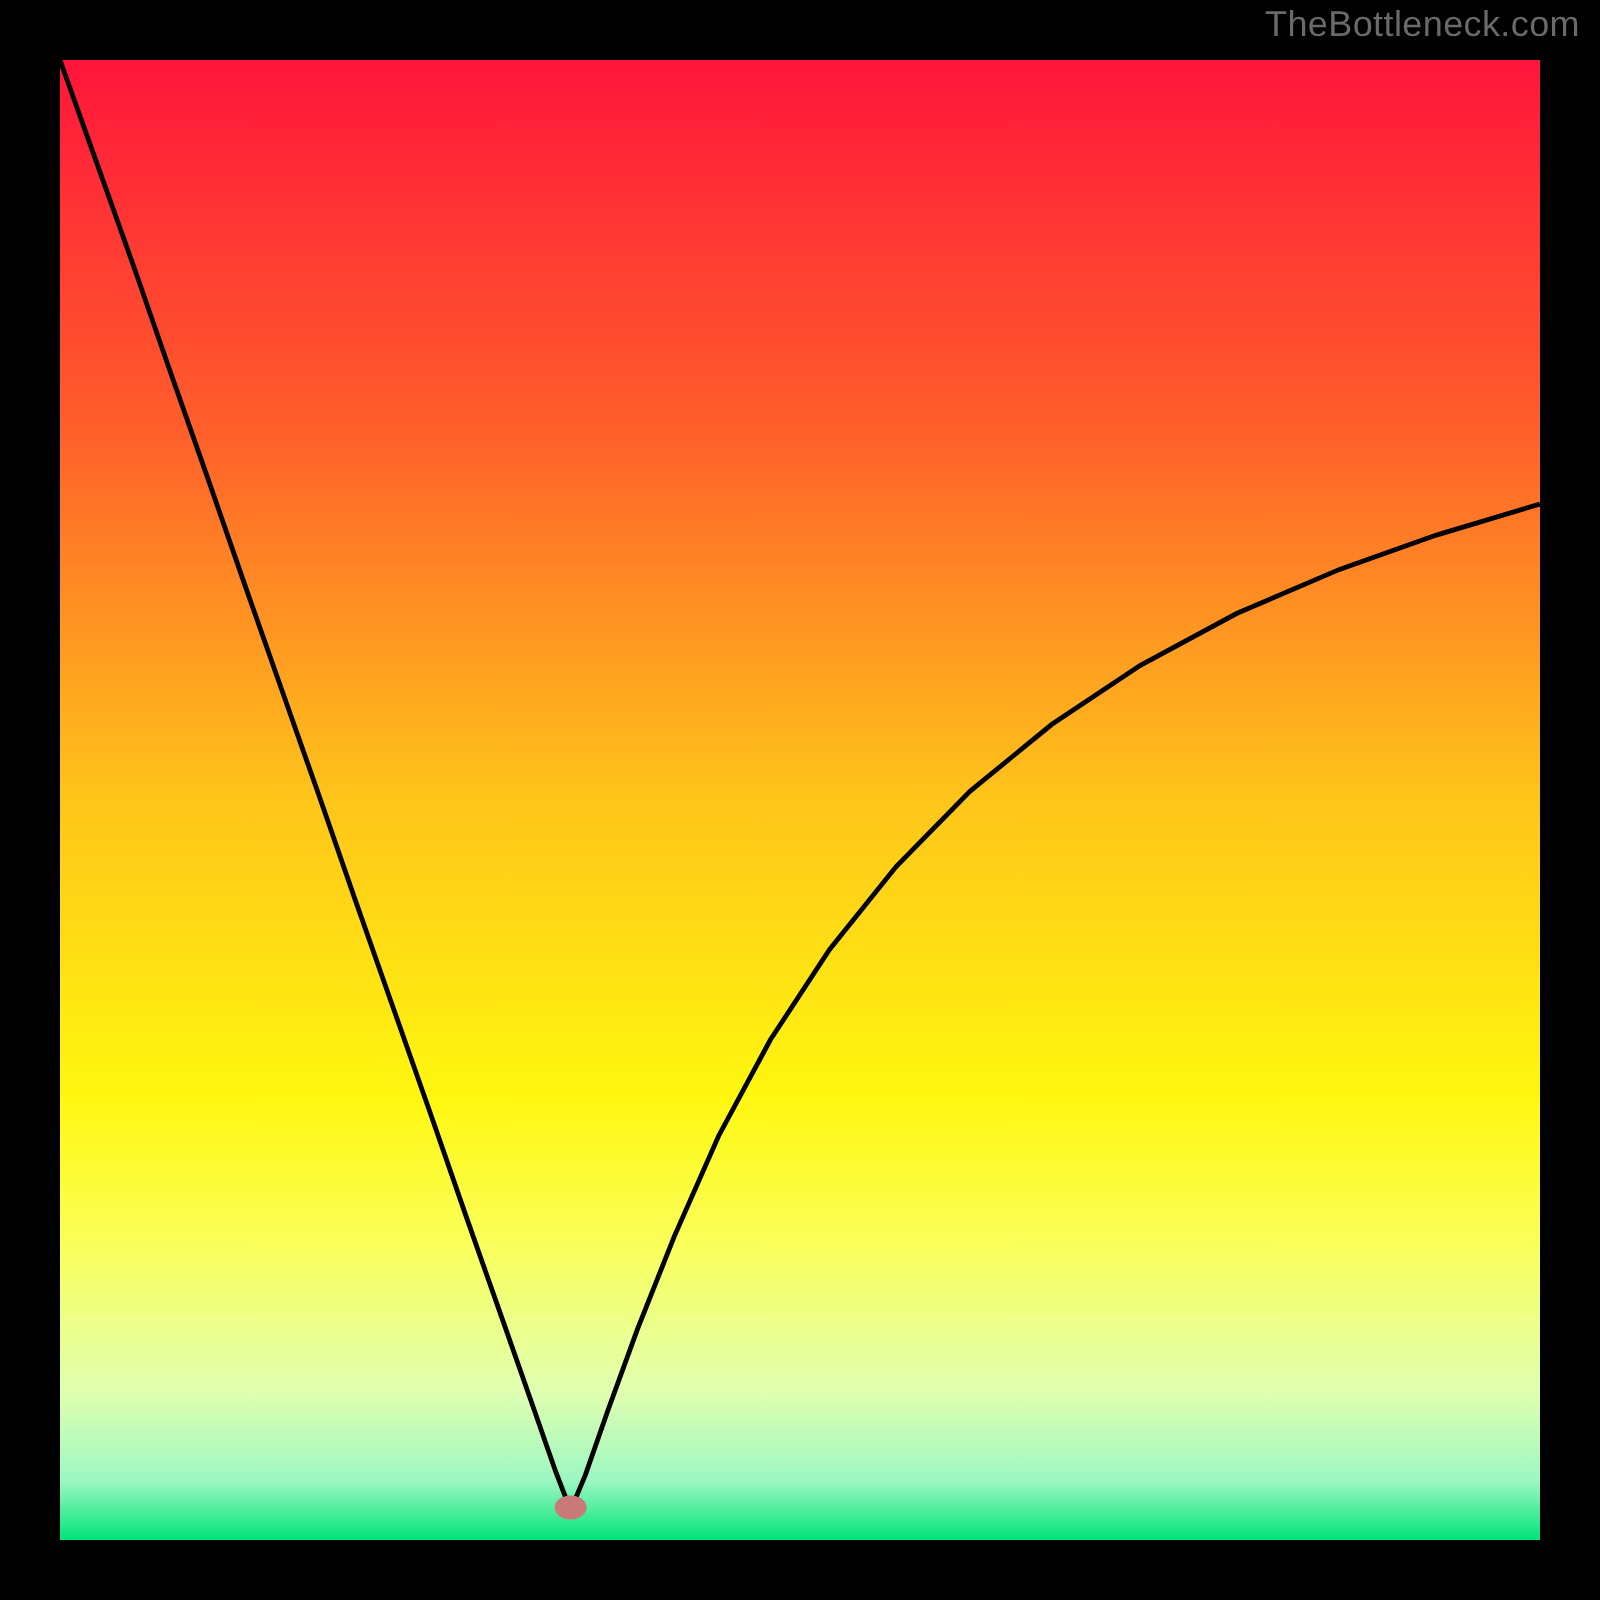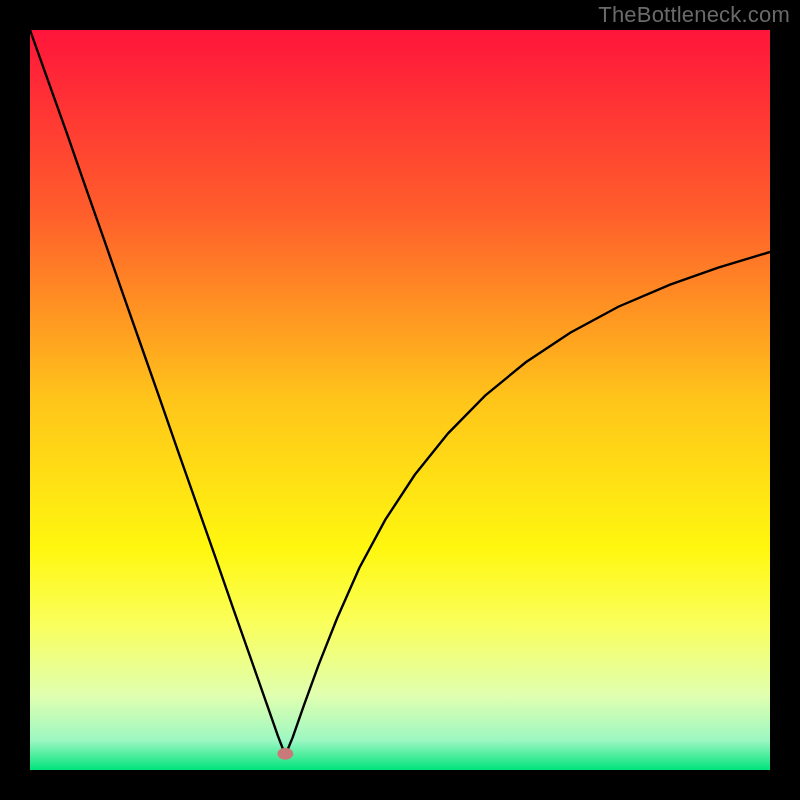--- a/index.html
+++ b/index.html
@@ -15,21 +15,21 @@
     position: relative;
     width: 800px;
     height: 800px;
     background: #000;
   }
   .watermark {
     position: absolute;
     top: 2px;
     right: 10px;
     color: #6a6a6a;
-    font-size: 22px;
+    font-size: 18px;
     font-weight: 400;
     letter-spacing: 0.2px;
     z-index: 5;
   }
   .plot-area {
     position: absolute;
     left: 30px;
     top: 30px;
     width: 740px;
     height: 740px;

